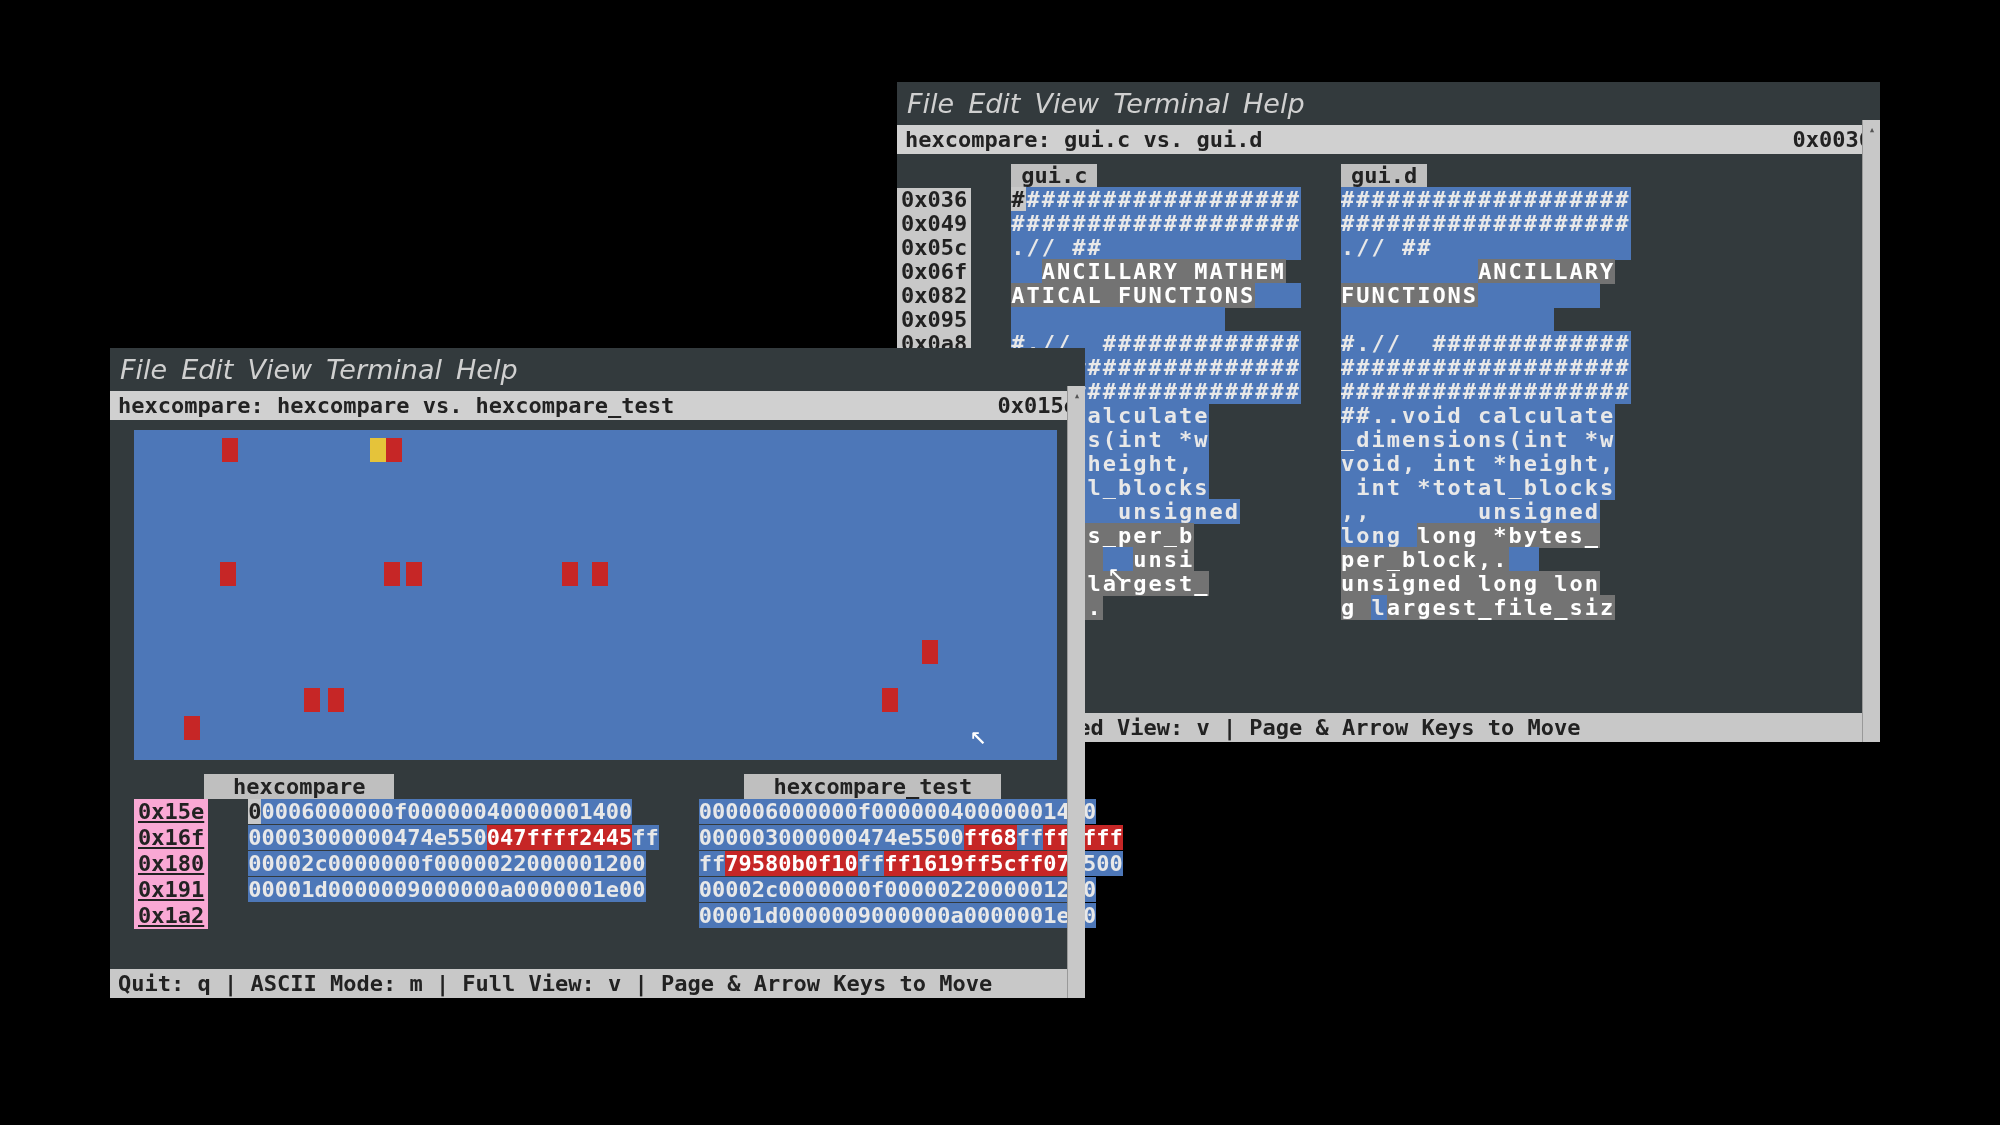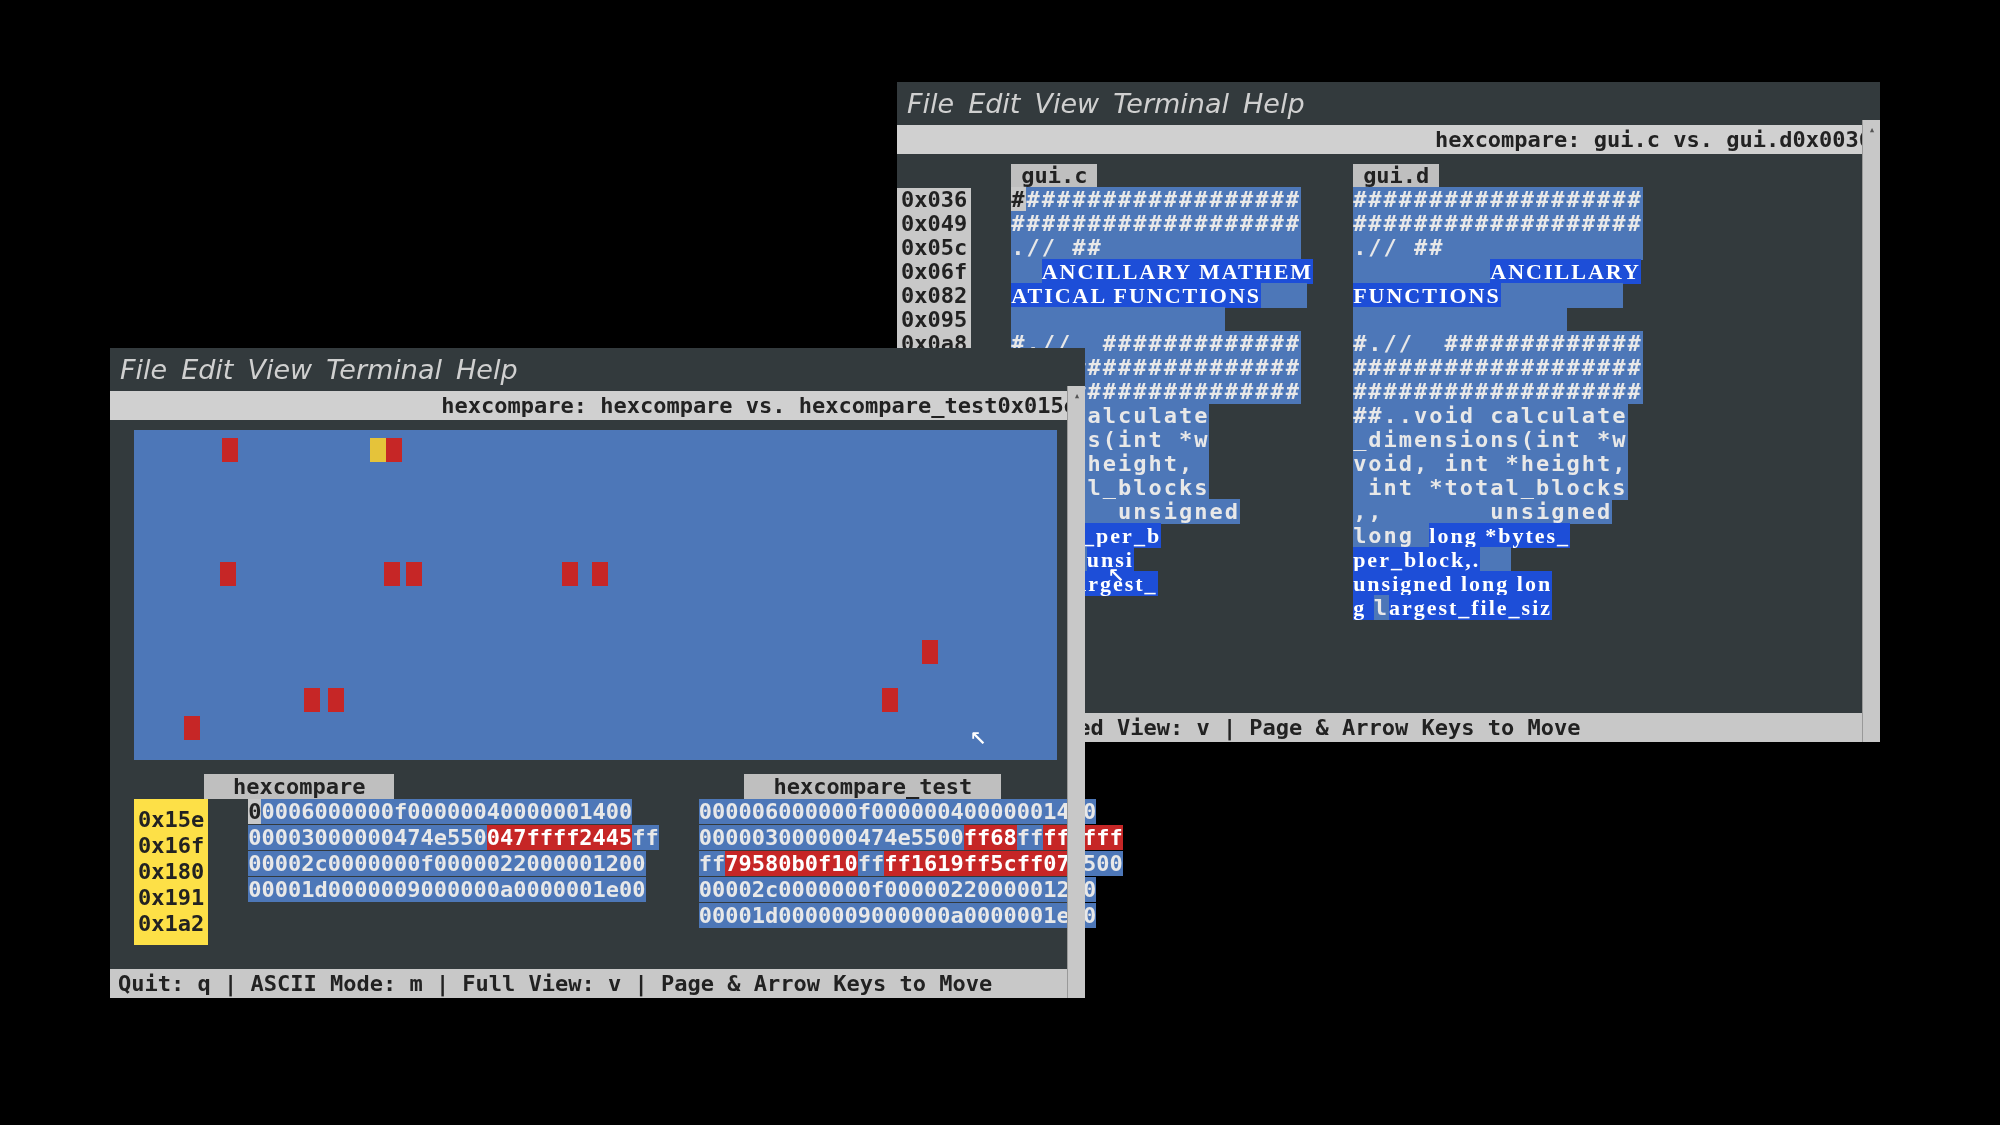--- a/index.html
+++ b/index.html
@@ -26,21 +26,21 @@
   font-style: italic;
 }
 .menubar span { cursor: pointer; }
 .titlebar {
   background: #d0d0d0;
   color: #222;
   padding: 2px 8px;
   font-size: 22px;
   font-weight: bold;
   display: flex;
-  justify-content: flex-end;
+  justify-content: space-between;
 }
 .titlebar .addr { color: #222; }
 .scrollbar {
   position: absolute;
   right: 0;
   width: 18px;
   background: #c8c8c8;
   border-left: 1px solid #999;
 }
 .scroll-arrow {
@@ -97,22 +97,23 @@
   line-height: 26px;
   display: flex;
   gap: 40px;
 }
 .hex-col {
   display: flex;
   flex-direction: column;
 }
 .hex-col.addr {
   color: #222;
-  background: #fde047;
-  padding: 8px 4px;
+  background: #f9a8d4;
+  padding: 0 4px;
+  text-decoration: underline;
 }
 .hex-line {
   white-space: pre;
 }
 .hx-same { background: #4d77b8; color: #e8e8e8; }
 .hx-diff { background: #c62626; color: #fff; }
 .hx-sel  { background: #c8c8c8; color: #222; } 
 span.seg { padding: 0; }
 
 
@@ -147,21 +148,21 @@
   display: inline-block;
   background: #bfbfbf;
   color: #222;
   font-weight: bold;
   padding: 0 10px;
   width: fit-content;
   margin-bottom: 0;
 }
 .ascii-line { white-space: pre; letter-spacing: 2px; }
 .as-same { background: #4d77b8; color: #e8e8e8; }
-.as-diff { background: #1d4ed8; color: #fff; font-family: Liberation Serif, serif; }
+.as-diff { background: #737373; color: #fff; }
 .cursor-arrow {
   position: absolute;
   color: #fff;
   font-size: 28px;
   pointer-events: none;
 }
 
 
 .tab-row { display: flex; gap: 0; margin-left: 70px; }
 .tab-spacer { width: 350px; }

